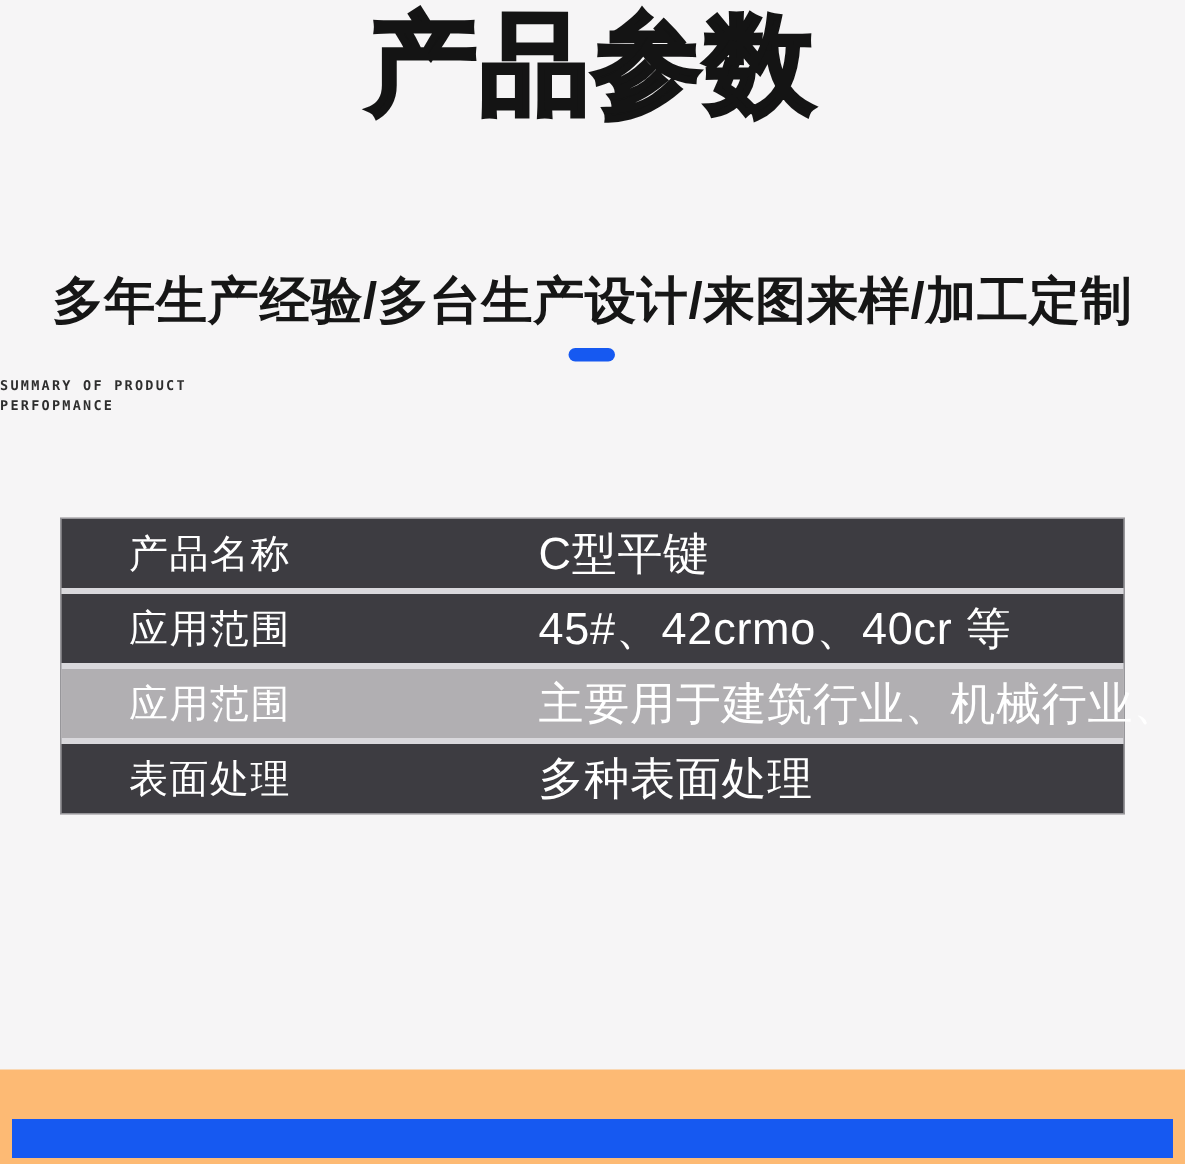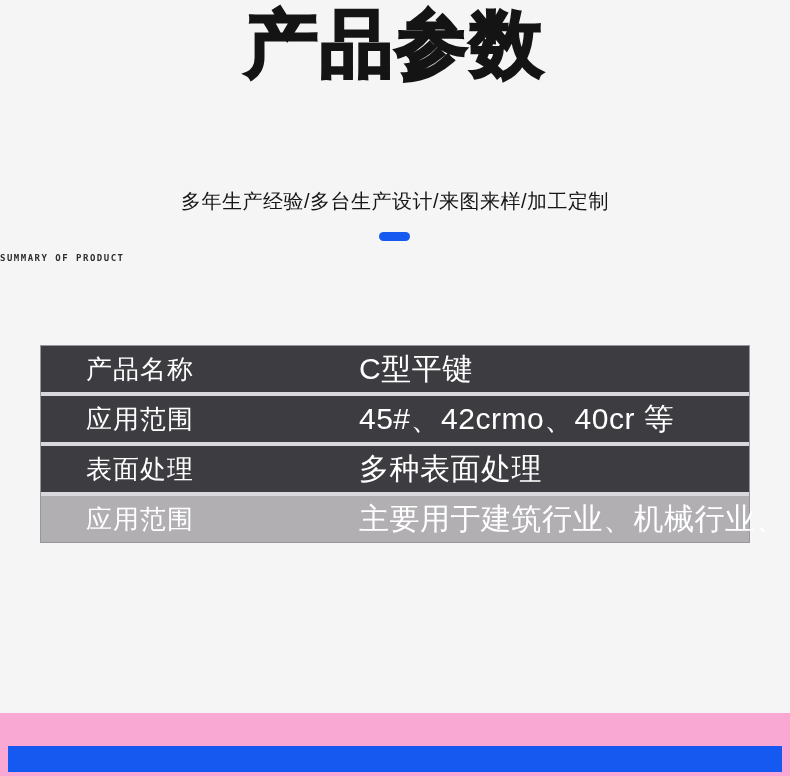--- a/index.html
+++ b/index.html
@@ -1,19 +1,19 @@
 <!DOCTYPE html>
 <html style="--accent: #1659f1;"><head>
 <meta charset="utf-8">
 <style>
   html,body { margin:0; padding:0; }
   .page {
     position:relative;
     width:790px; height:776px;
-    background:#f9a8d4;
+    background:#fdba74;
     font-family:"Liberation Sans", sans-serif;
     overflow:hidden;
   }
   .content-bg {
     position:absolute; left:0; top:0; width:790px; height:713px;
     background:#f6f5f6;
   }
   
   .title-line {
     position:absolute; left:0; width:100%;
@@ -23,22 +23,22 @@
     color:#141414;
     -webkit-text-stroke:2.5px #141414;
     letter-spacing:2px;
     white-space:nowrap;
   }
   .title-line.l1 { top:4px; }
   .title-line.l2 { top:84px; }
   .subtitle {
     position:absolute; left:0; top:186px; width:100%;
     text-align:center;
-    font-size:20px; line-height:30px;
-    font-weight:400;
+    font-size:34px; line-height:30px;
+    font-weight:700;
     color:#161616;
     letter-spacing:0.5px;
     white-space:nowrap;
   }
   .divider-dash {
     position:absolute; top:232px; left:50%;
     width:31px; height:9px; margin-left:-16px;
     border-radius:5px;
     background:var(--accent,#1659f1);
   }
@@ -92,36 +92,37 @@
   <div class="content-bg"></div>
 
   <div class="title-line l1">产品参数</div>
 
   <div class="subtitle">多年生产经验/多台生产设计/来图来样/加工定制</div>
 
   <div class="divider-dash"></div>
 
   <div class="tagline">
     <div>SUMMARY OF PRODUCT</div>
+    <div>PERFOPMANCE</div>
   </div>
 
   <div class="spec-table">
     <div class="spec-row dark">
       <span class="spec-label">产品名称</span>
       <span class="spec-value">C型平键</span>
     </div>
     <div class="spec-row dark">
       <span class="spec-label">应用范围</span>
       <span class="spec-value">45#、42crmo、40cr 等</span>
     </div>
+    <div class="spec-row light">
+      <span class="spec-label">应用范围</span>
+      <span class="spec-value">主要用于建筑行业、机械行业、</span>
+    </div>
     <div class="spec-row dark">
       <span class="spec-label">表面处理</span>
       <span class="spec-value">多种表面处理</span>
-    </div>
-    <div class="spec-row light">
-      <span class="spec-label">应用范围</span>
-      <span class="spec-value">主要用于建筑行业、机械行业、</span>
     </div>
   </div>
 
   <div class="footer-accent-bar"></div>
 
 </div>
 
 </body></html>

